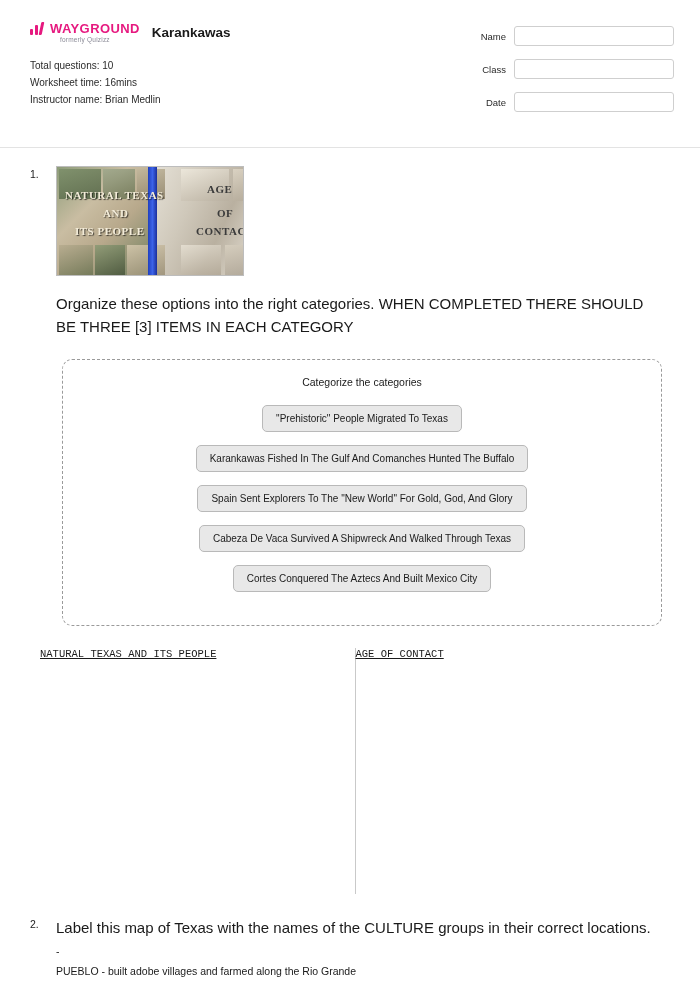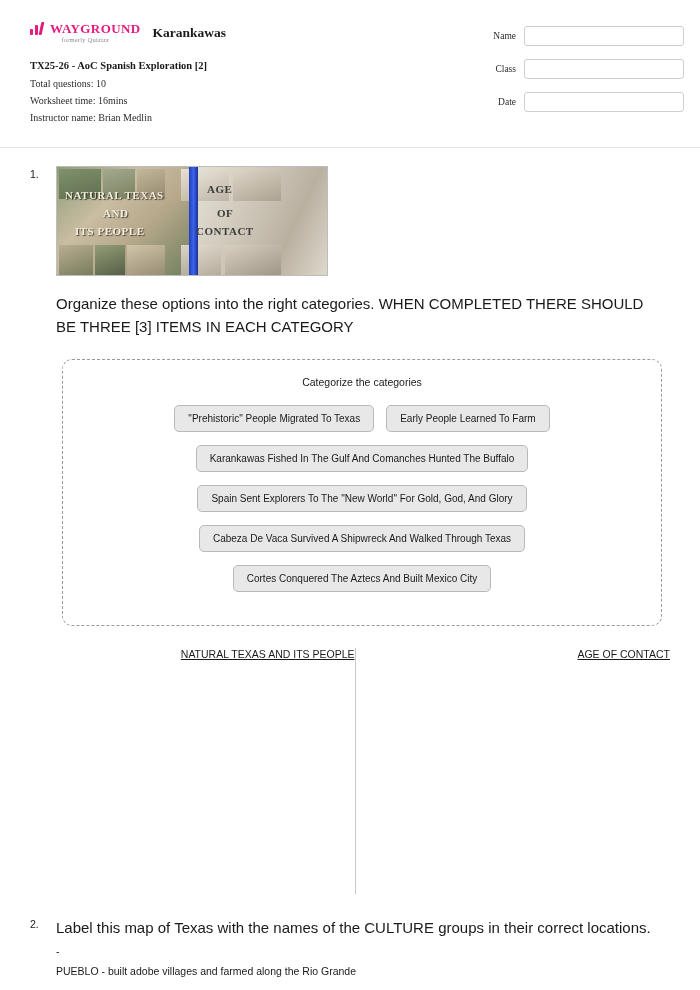--- a/index.html
+++ b/index.html
@@ -17,21 +17,20 @@
     background: #ffffff;
     overflow: hidden;
   }
 
   
   .header {
     position: relative;
     padding: 22px 30px 14px 30px;
     border-bottom: 1px solid #e3e3e3;
     min-height: 148px;
-    font-family: Liberation Serif, serif;
   }
   .brand-row {
     display: flex;
     align-items: center;
     gap: 10px;
   }
   .logo-block {
     display: flex;
     flex-direction: column;
     align-items: center;
@@ -88,21 +87,21 @@
   }
   .meta-line {
     font-size: 10px;
     color: #2b2b2b;
     margin-bottom: 6px;
   }
 
   .fields {
     position: absolute;
     top: 26px;
-    right: 16px;
+    right: 26px;
     width: 300px;
   }
   .field-row {
     display: flex;
     align-items: center;
     justify-content: flex-end;
     margin-bottom: 13px;
   }
   .field-label {
     font-size: 9.5px;
@@ -129,21 +128,21 @@
     width: 26px;
     flex: 0 0 26px;
     font-size: 10.5px;
     color: #1a1a1a;
     padding-top: 2px;
   }
   .q-body { flex: 1; }
 
   
   .thumb {
-    width: 272px;
+    width: 188px;
     height: 110px;
     border: 1px solid #bdbdbd;
     position: relative;
     overflow: hidden;
     background: #d9cfc0;
     display: block;
   }
   .thumb .left-half, .thumb .right-half {
     position: absolute;
     top: 0;
@@ -235,22 +234,23 @@
   }
 
   
   .cols {
     display: flex;
     margin-top: 22px;
     margin-left: 10px;
   }
   .col {
     flex: 1;
-    text-align: right;
+    text-align: left;
     min-height: 246px;
+    font-family: Liberation Mono, monospace;
   }
   .col:first-child { border-right: 1px solid #c9c9c9; }
   .col-head {
     font-size: 10.5px;
     text-decoration: underline;
     color: #1a1a1a;
     padding-bottom: 6px;
   }
 
   .q2 { margin-top: 22px; }
@@ -278,21 +278,20 @@
               <span></span>
           </span>
           <span class="logo-word">WAYGROUND</span>
         </div>
         <div class="logo-sub">formerly Quizizz</div>
       </div>
       <div class="worksheets-title">Karankawas</div>
     </div>
 
     <div class="meta">
-      <div class="meta-title">TX25-26 - AoC Spanish Exploration [2]</div>
       <div class="meta-line">Total questions: 10</div>
       <div class="meta-line">Worksheet time: 16mins</div>
       <div class="meta-line">Instructor name: Brian Medlin</div>
     </div>
 
     <div class="fields">
       <div class="field-row">
         <div class="field-label">Name</div>
         <div class="field-box"></div>
       </div>
@@ -339,21 +338,20 @@
 
         <div class="q-text">Organize these options into the right categories. WHEN COMPLETED THERE SHOULD BE THREE [3] ITEMS IN EACH CATEGORY</div>
       </div>
     </div>
 
     <div class="cat-box">
       <div class="cat-title">Categorize the categories</div>
 
       <div class="chip-row">
         <div class="chip">"Prehistoric" People Migrated To Texas</div>
-        <div class="chip">Early People Learned To Farm</div>
       </div>
       <div class="chip-row">
         <div class="chip">Karankawas Fished In The Gulf And Comanches Hunted The Buffalo</div>
       </div>
       <div class="chip-row">
         <div class="chip">Spain Sent Explorers To The "New World" For Gold, God, And Glory</div>
       </div>
       <div class="chip-row">
         <div class="chip">Cabeza De Vaca Survived A Shipwreck And Walked Through Texas</div>
       </div>

